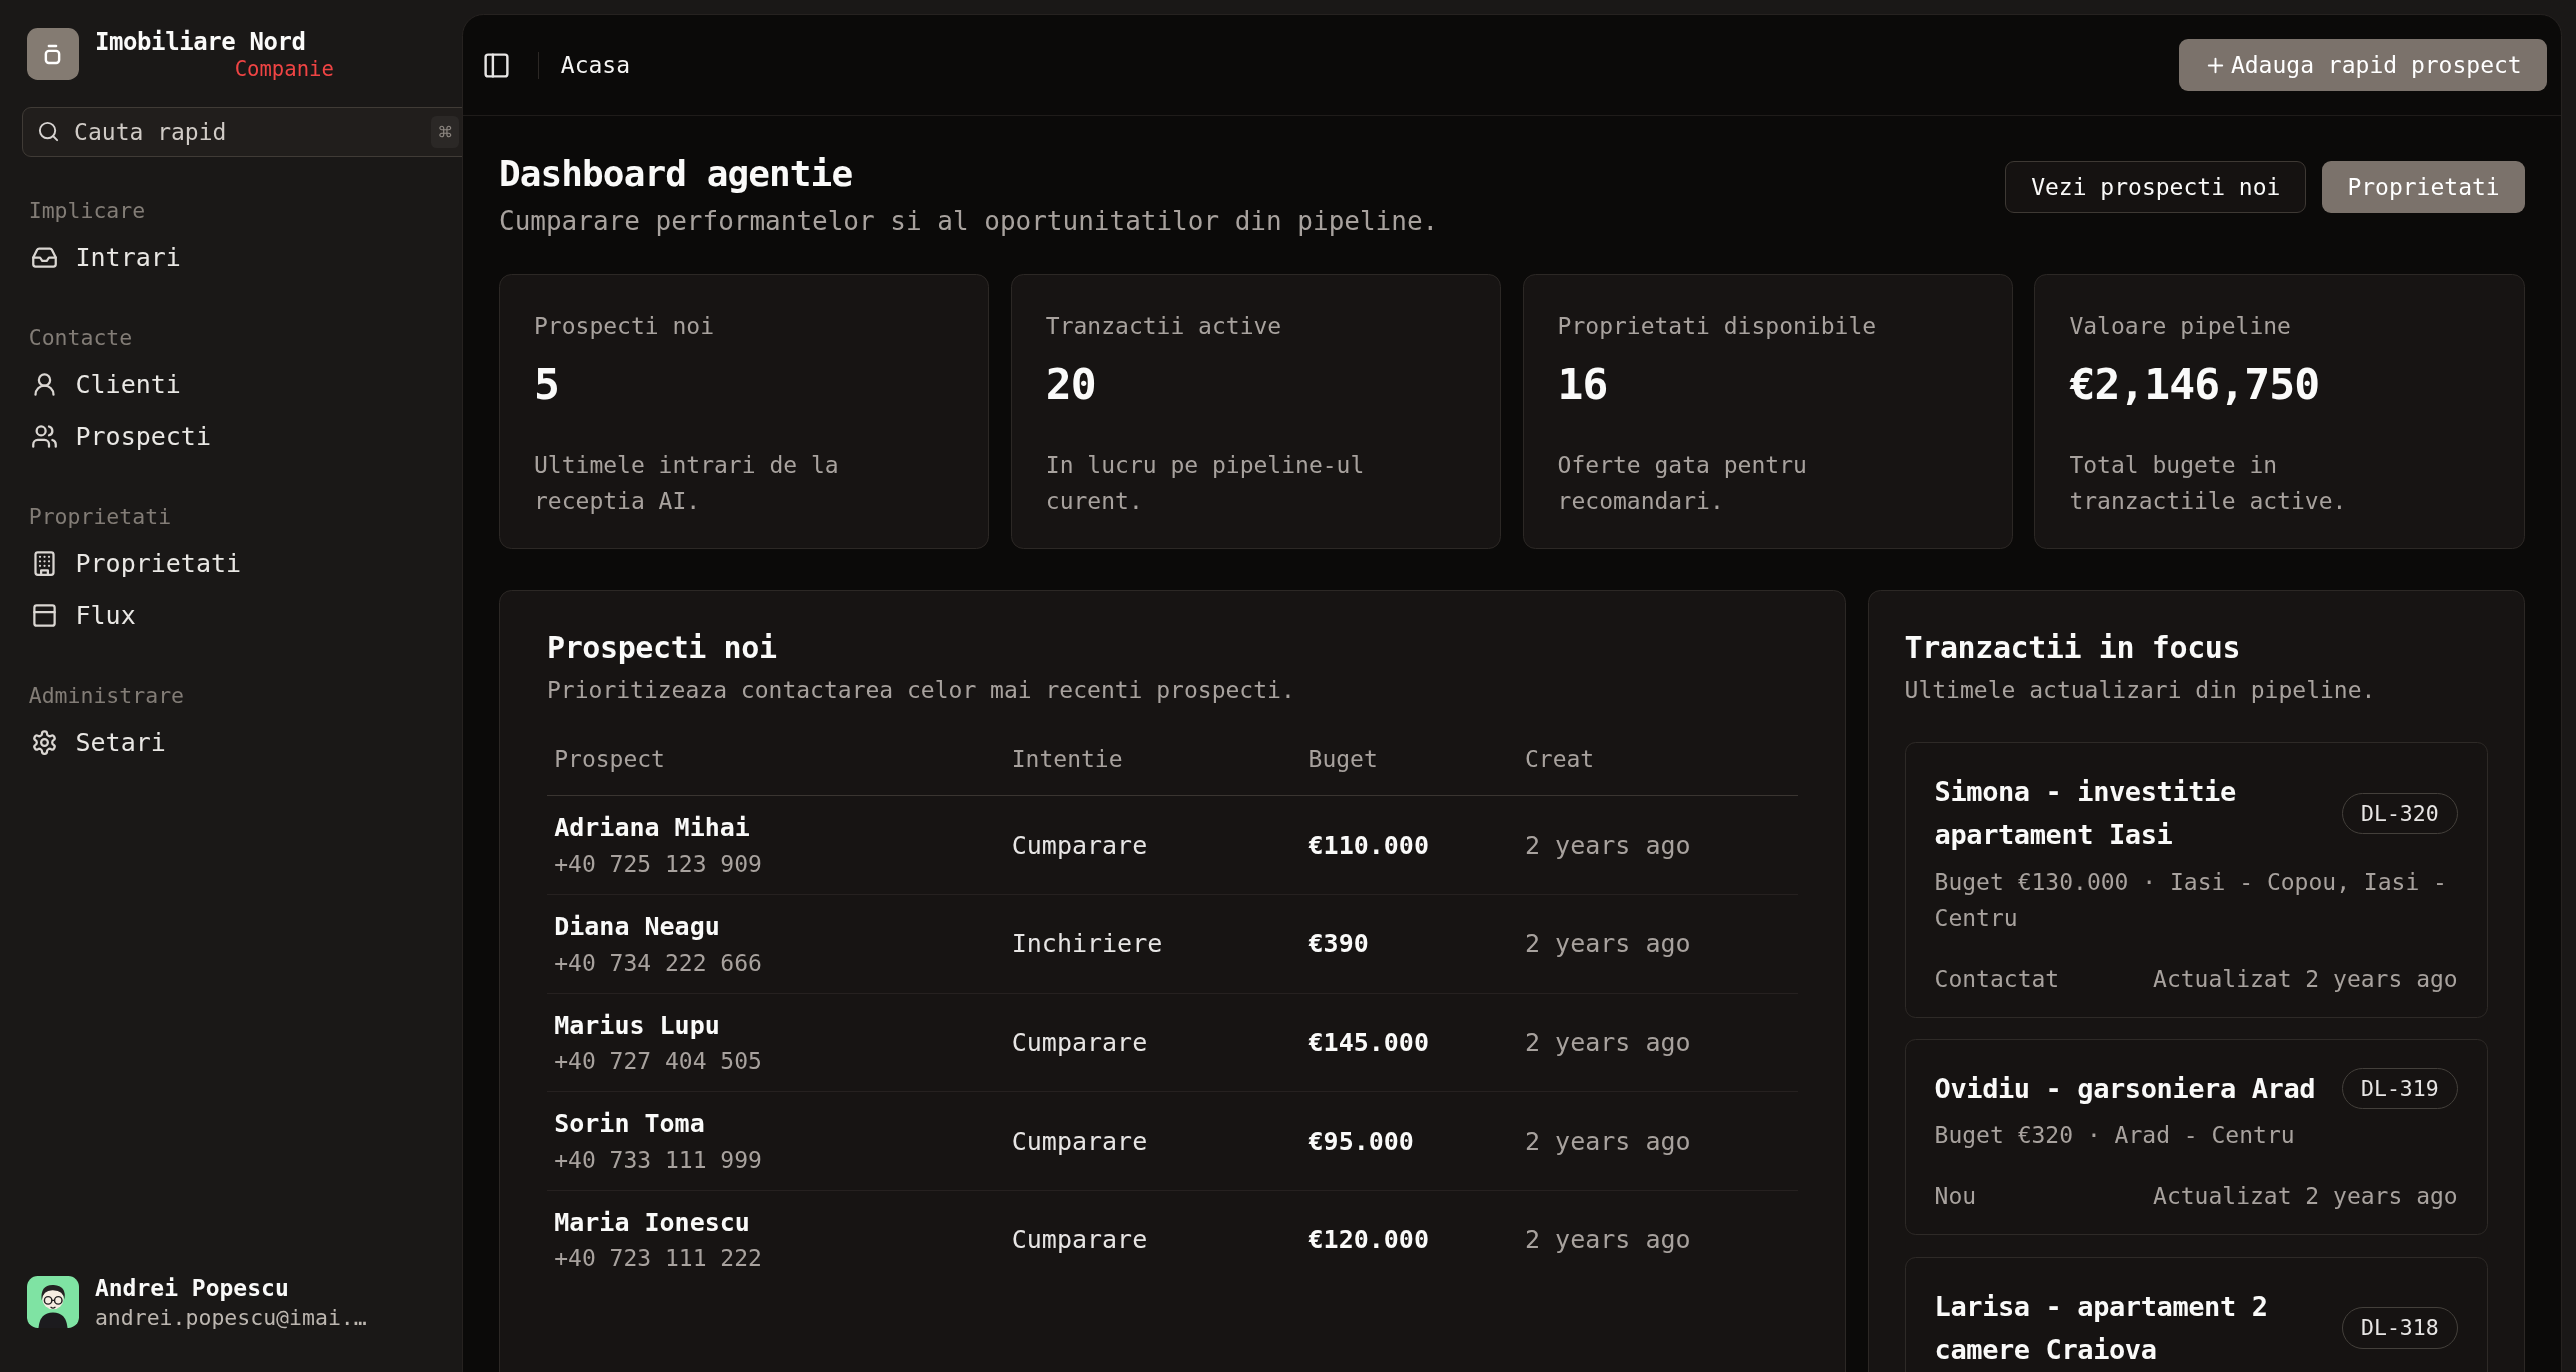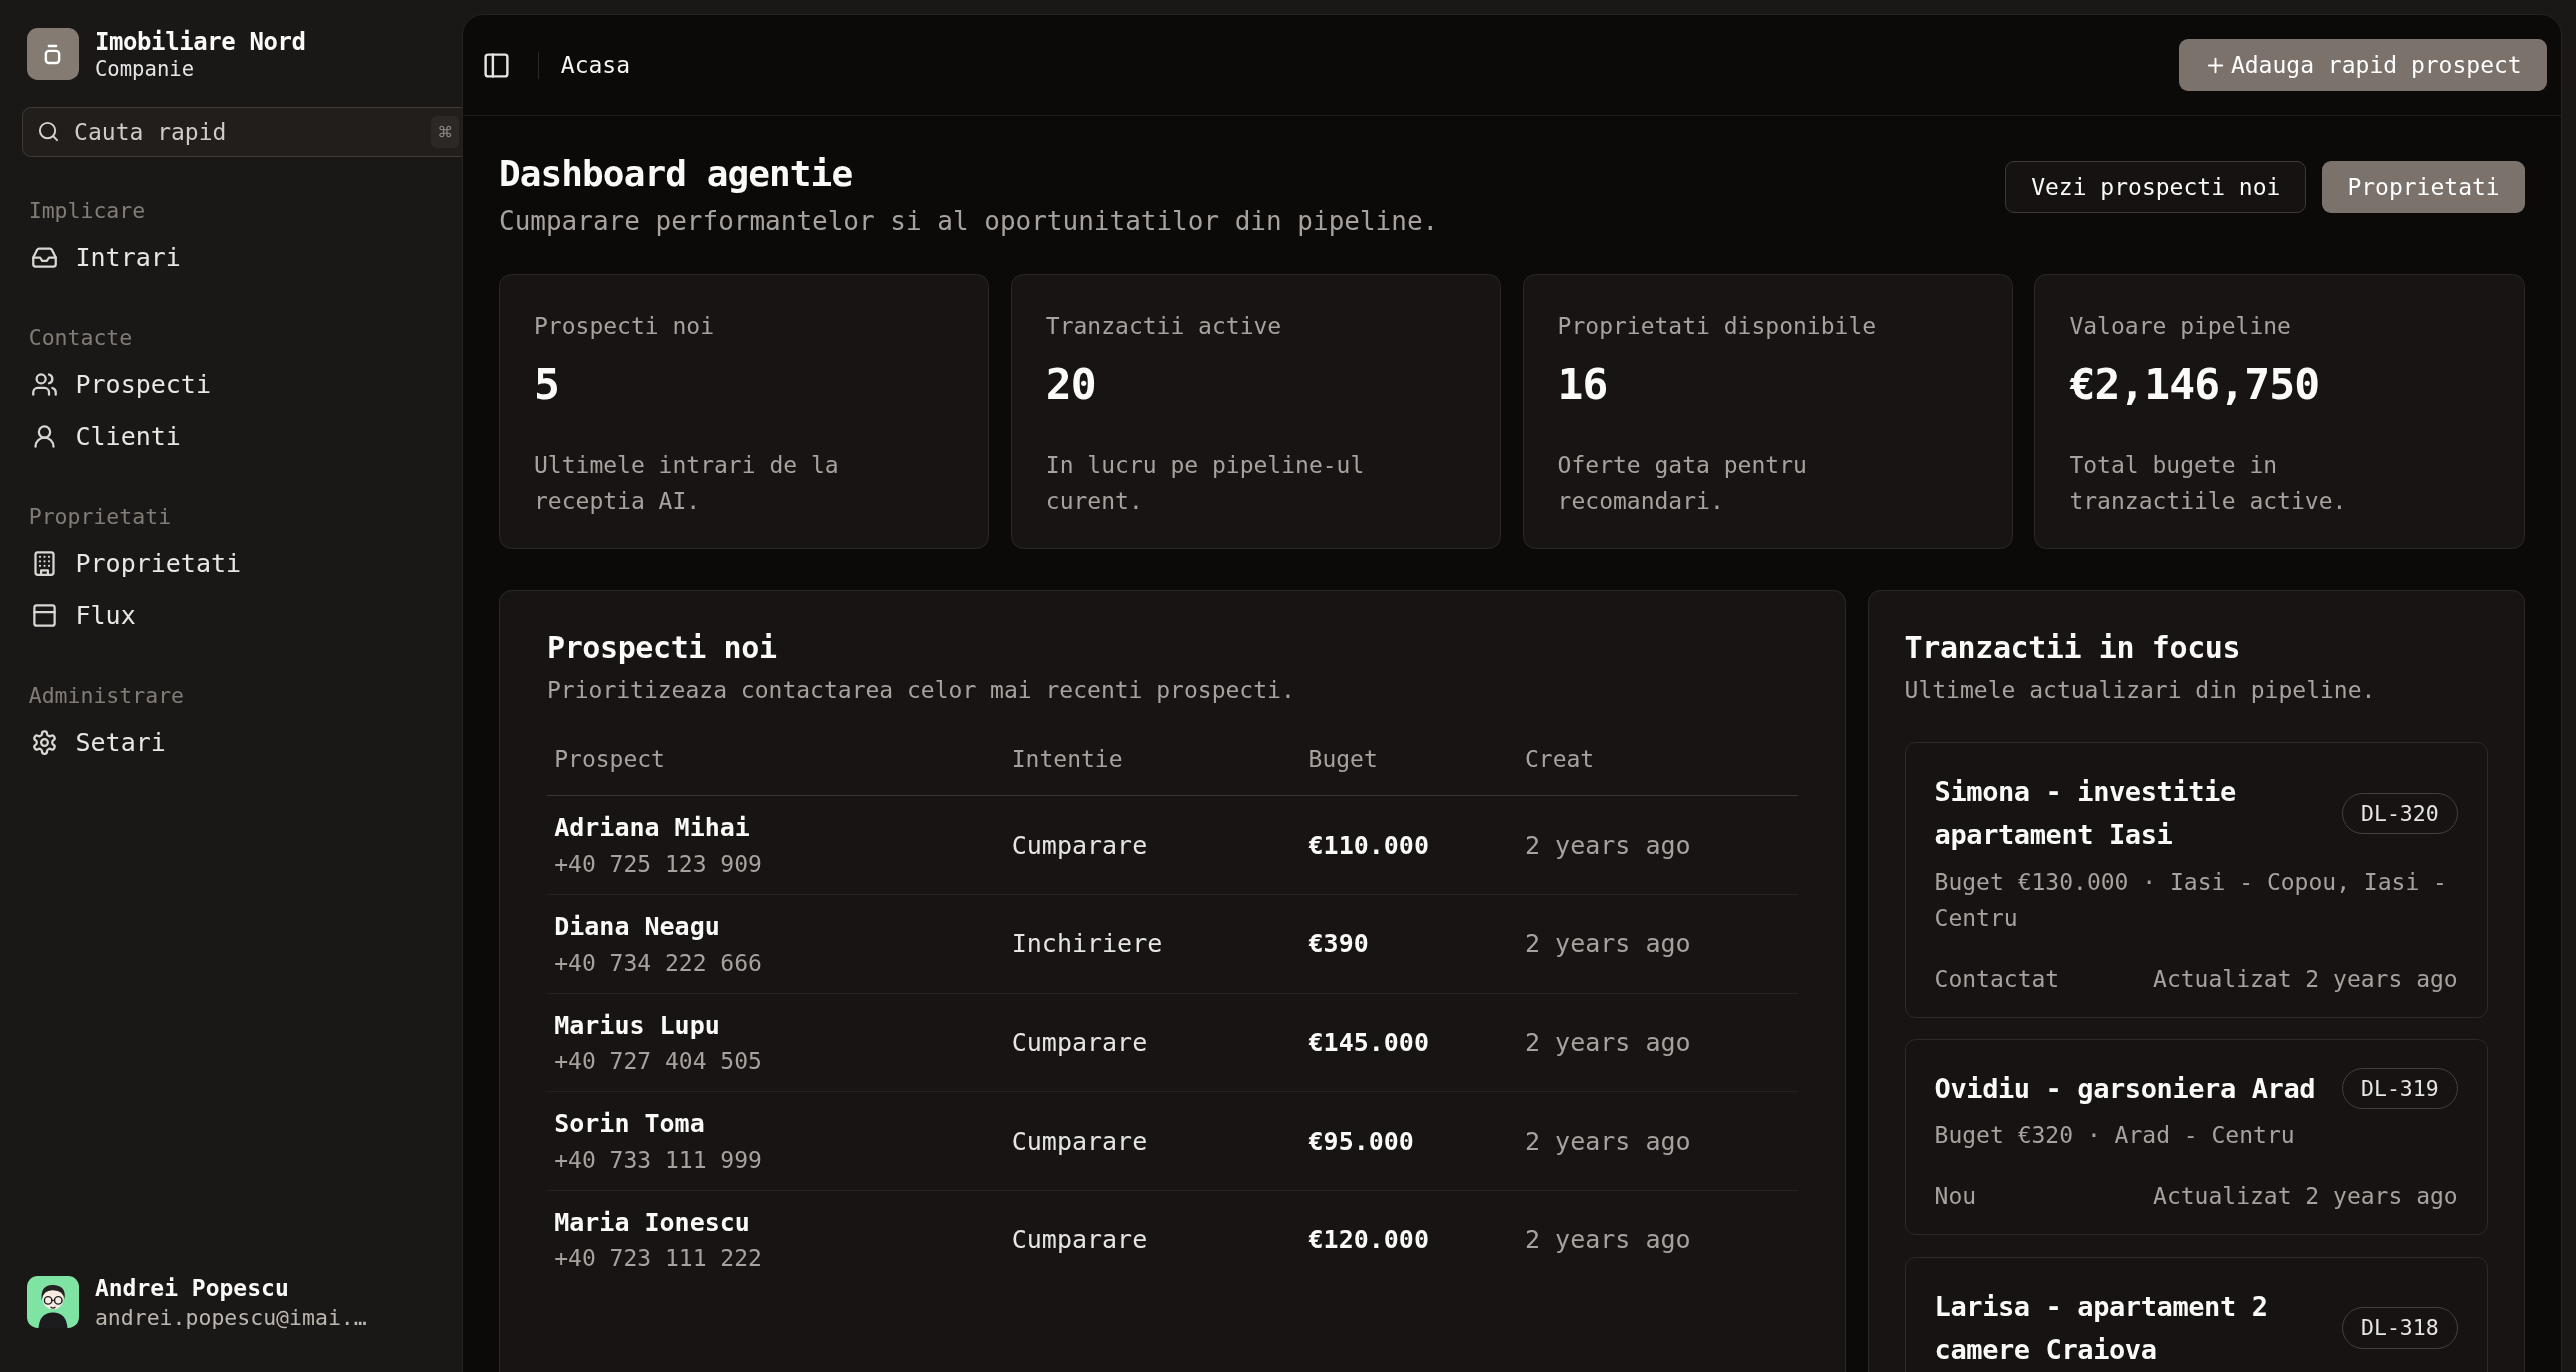--- a/index.html
+++ b/index.html
@@ -17,21 +17,21 @@
   }
   svg{display:block;}
   .icon{stroke:currentColor;fill:none;stroke-width:2;stroke-linecap:round;stroke-linejoin:round;}
 
   
   .sidebar{position:absolute;left:0;top:0;width:538px;height:1372px;padding:21.5px 21.5px;background:var(--c-app);}
   .side-head{display:flex;align-items:center;gap:16px;padding:5.4px 5.4px;cursor:pointer;}
   .logo-tile{width:52px;height:52px;border-radius:10.7px;background:var(--c-logo);display:flex;align-items:center;justify-content:center;color:#fff;flex:none;}
   .side-head-text{flex:1;min-width:0;}
   .side-head-title{font-size:24px;font-weight:bold;line-height:30px;letter-spacing:-0.4px;}
-  .side-head-sub{font-size:20.6px;color:#e5e5e5;line-height:25px;}
+  .side-head-sub{font-size:20.6px;color:#ef4444;line-height:25px;text-align:center;}
   .chev-ud{color:#d6d3d1;flex:none;}
 
   .searchbox{margin-top:19.7px;height:50px;border:0.9px solid #403b36;border-radius:9px;background:#211e1c;
     display:flex;align-items:center;gap:14.3px;padding:0 14.3px;cursor:text;}
   .searchbox input{flex:1;background:transparent;border:none;outline:none;color:var(--c-text);
     font:23px "DejaVu Sans Mono","Liberation Mono",monospace;min-width:0;}
   .searchbox input::placeholder{color:#d0cbc6;opacity:1;}
   .searchbox .skey{color:#8d8781;font-size:22.4px;background:#2b2826;border-radius:5.4px;padding:2.7px 7.2px;}
   .search-ic{color:#d6d3d1;flex:none;}
 
@@ -135,33 +135,33 @@
     <svg class="icon" width="27" height="27" viewBox="0 0 24 24">
       <polyline points="22 12 16 12 14 15 10 15 8 12 2 12"></polyline>
       <path d="M5.45 5.11 2 12v6a2 2 0 0 0 2 2h16a2 2 0 0 0 2-2v-6l-3.45-6.89A2 2 0 0 0 16.76 4H7.24a2 2 0 0 0-1.79 1.11z"></path>
     </svg>
     <span>Intrari</span>
   </div>
 
   <div class="side-section-label">Contacte</div>
   <div class="side-item">
     <svg class="icon" width="27" height="27" viewBox="0 0 24 24">
+      <circle cx="12" cy="8" r="5"></circle>
+        <path d="M20 21a8 8 0 0 0-16 0"></path>
+    </svg>
+    <span>Clienti</span>
+  </div>
+  <div class="side-item">
+    <svg class="icon" width="27" height="27" viewBox="0 0 24 24">
       <path d="M16 21v-2a4 4 0 0 0-4-4H6a4 4 0 0 0-4 4v2"></path>
         <circle cx="9" cy="7" r="4"></circle>
       <path d="M22 21v-2a4 4 0 0 0-3-3.87"></path>
         <path d="M16 3.13a4 4 0 0 1 0 7.75"></path>
     </svg>
     <span>Prospecti</span>
-  </div>
-  <div class="side-item">
-    <svg class="icon" width="27" height="27" viewBox="0 0 24 24">
-      <circle cx="12" cy="8" r="5"></circle>
-        <path d="M20 21a8 8 0 0 0-16 0"></path>
-    </svg>
-    <span>Clienti</span>
   </div>
 
   <div class="side-section-label">Proprietati</div>
   <div class="side-item">
     <svg class="icon" width="27" height="27" viewBox="0 0 24 24">
       <rect width="16" height="20" x="4" y="2" rx="2"></rect>
         <path d="M9 22v-4h6v4"></path>
       <path d="M8 6h.01"></path>
         <path d="M16 6h.01"></path>
         <path d="M12 6h.01"></path>

